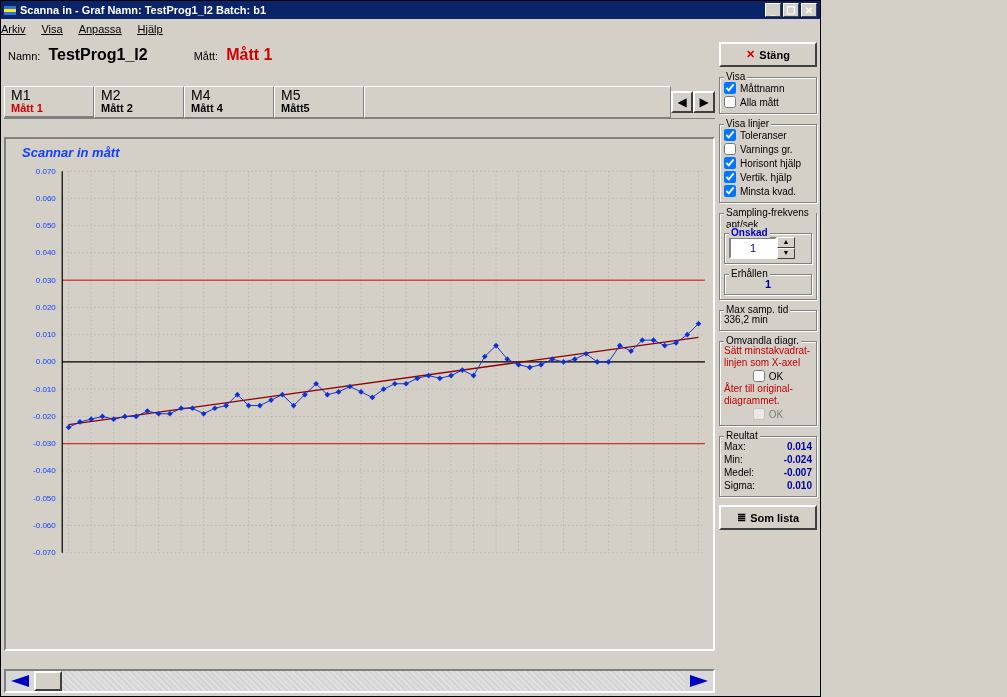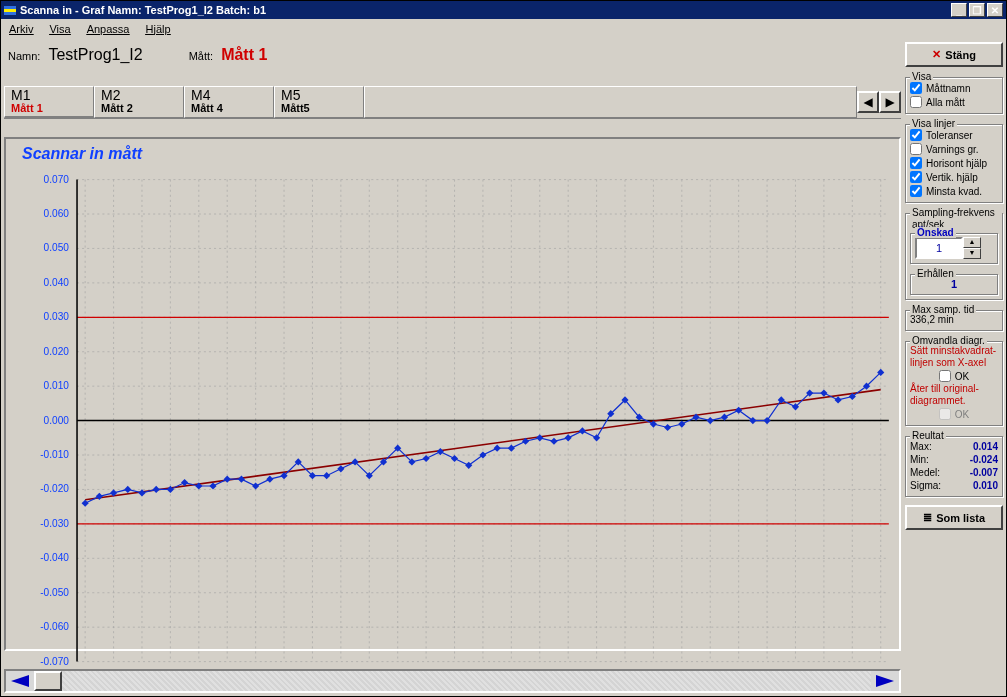--- a/index.html
+++ b/index.html
@@ -1,41 +1,41 @@
 <!DOCTYPE html>
 <html><head>
 <meta charset="utf-8">
 <style>
 html,body{margin:0;padding:0;font-family:"MS Sans Serif",Tahoma,Arial,sans-serif;font-size:11px;background:#d4d0c8;width:1007px;height:697px;overflow:hidden}
-.window{width:1007px;height:697px;border:1px solid #000;box-sizing:border-box;display:flex;flex-direction:column}
+.window{width:821px;height:697px;border:1px solid #000;box-sizing:border-box;display:flex;flex-direction:column}
 .titlebar{height:18px;background:#0a246a;color:#fff;display:flex;align-items:center;padding:0 3px;font-weight:600}
 .titlebar .icon{width:12px;height:12px;margin-right:4px;display:flex;flex-direction:column;justify-content:center}
 .titlebar .icon div{height:3px}
 .titlecaption{flex:1}
 .winbtns{display:flex;gap:2px}
 .winbtn{width:16px;height:14px;background:#d4d0c8;border:1px solid;border-color:#fff #404040 #404040 #fff;box-sizing:border-box;display:flex;align-items:center;justify-content:center;font-size:10px;font-weight:700}
-.menubar{height:20px;display:flex;align-items:center;padding:0 8px;gap:16px}
+.menubar{height:20px;display:flex;align-items:center;padding:0 0;gap:16px}
 .menubar span{text-decoration:underline;text-decoration-color:inherit}
 .menubar span::first-letter{text-decoration:underline}
 .body{flex:1;display:flex;padding:3px;gap:4px;box-sizing:border-box}
 .leftcol{flex:1;display:flex;flex-direction:column;gap:18px;min-width:0}
 .rightcol{width:98px;display:flex;flex-direction:column;gap:4px}
 .name-row{padding:4px;display:flex;align-items:baseline;gap:8px;font-size:11px}
-.name-row .big{font-size:16px;font-weight:400}
+.name-row .big{font-size:16px;font-weight:700}
 .name-row .mnum{color:#d00000;font-weight:700}
 .tabs{height:32px;display:flex;border-bottom:1px solid #808080;position:relative}
 .tab{width:90px;border:1px solid;border-color:#fff #808080 #808080 #fff;box-sizing:border-box;padding:2px 6px;background:#d4d0c8;font-size:11px;line-height:13px}
 .tab .t1{font-size:14px}
 .tab.active{border-bottom:2px solid #808080}
 .tab.active .t2{color:#d00000;font-weight:700}
 .tab .t2{font-weight:700}
 .tabspace{flex:1;border:1px solid;border-color:#fff #808080 #808080 #fff}
 .tabnavbtn{width:22px;height:22px;background:#d4d0c8;border:2px solid;border-color:#fff #404040 #404040 #fff;box-sizing:border-box;display:flex;align-items:center;justify-content:center;align-self:center;font-size:12px}
 .chartbox{flex:1;border:2px solid;border-color:#808080 #fff #fff #808080;background:#d4d0c8;box-sizing:border-box;position:relative}
-.chart-title{position:absolute;top:6px;left:16px;color:#1040ff;font-weight:700;font-style:italic;font-size:16px}
+.chart-title{position:absolute;top:6px;left:16px;color:#1040ff;font-weight:700;font-style:italic;font-size:13px}
 .chart-svg{position:absolute;inset:0}
 .hscroll{height:20px;border:2px solid;border-color:#808080 #fff #fff #808080;display:flex;align-items:center;background:#d8d8d8}
 .hscroll .arrow{width:28px;height:16px;display:flex;align-items:center;justify-content:center}
 .hscroll .track{flex:1;background:repeating-linear-gradient(45deg,#e0e0e0 0 2px,#d4d4d4 2px 4px);height:100%}
 .hscroll .thumb{height:100%;width:28px;background:#d4d0c8;border:2px solid;border-color:#fff #404040 #404040 #fff;box-sizing:border-box}
 .btn{border:2px solid;border-color:#fff #404040 #404040 #fff;background:#d4d0c8;padding:4px 2px;display:flex;align-items:center;justify-content:center;gap:4px;font-weight:700;font-size:11px}
 .groupbox{border:1px solid #808080;box-shadow:1px 1px 0 #fff inset,1px 1px 0 #fff;padding:3px 4px 4px;position:relative;margin-top:6px}
 .groupbox .glabel{position:absolute;top:-7px;left:4px;background:#d4d0c8;padding:0 2px;font-size:10px}
 .chk{display:flex;align-items:center;gap:4px;font-size:10px;padding:1px 0}
 .chk input{width:12px;height:12px;margin:0}

